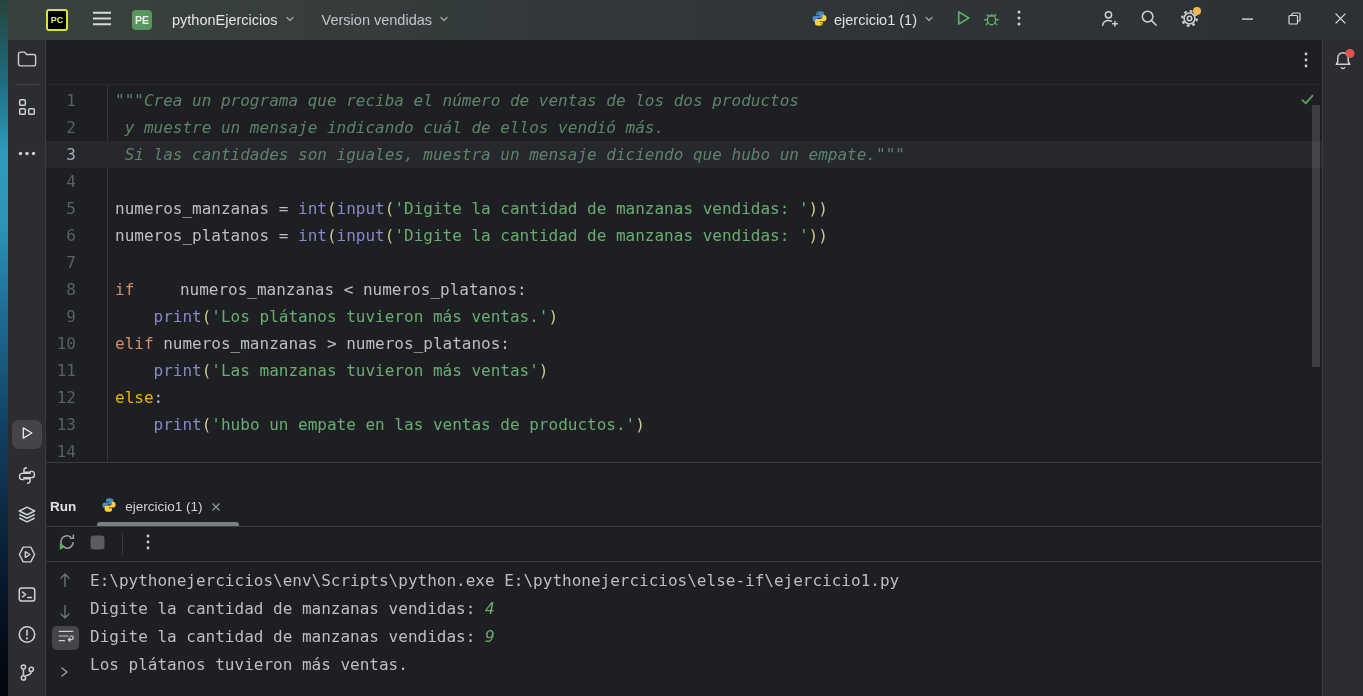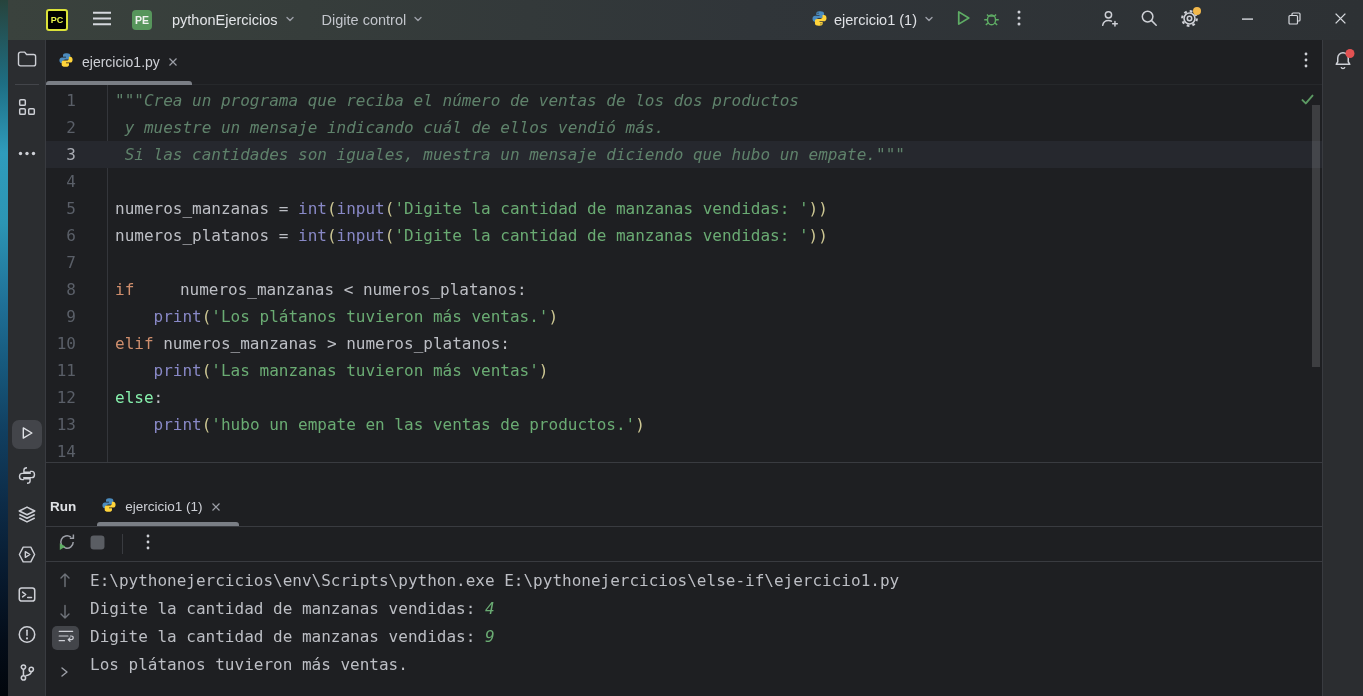--- a/index.html
+++ b/index.html
@@ -123,21 +123,21 @@
     <div class="tb-item proj-name">
       <span>pythonEjercicios</span>
       <span>
         <svg width="12" height="12" viewBox="0 0 12 12">
             <path d="M3 4.5l3 3 3-3" fill="none" stroke="#9DA0A8" stroke-width="1.4" stroke-linecap="round" stroke-linejoin="round"></path>
           </svg>
       </span>
     </div>
 
     <div class="tb-item vcs">
-      <span>Digite control</span>
+      <span>Version vendidas</span>
       <span>
         <svg width="12" height="12" viewBox="0 0 12 12">
             <path d="M3 4.5l3 3 3-3" fill="none" stroke="#9DA0A8" stroke-width="1.4" stroke-linecap="round" stroke-linejoin="round"></path>
           </svg>
       </span>
     </div>
 
     <div class="tb-spacer"></div>
 
     <div class="tb-item">
@@ -333,35 +333,20 @@
             <path d="M8.2 16.3a1.9 1.9 0 0 0 3.6 0"></path>
           </svg>
         <span class="bell-dot"></span>
       </span>
     </div>
   </div>
 
   <div class="main">
 
     <div class="tabbar">
-      <div class="editor-tab">
-        <span>
-          <svg width="16" height="16" viewBox="0 0 16 16">
-              <path fill="#4B8BBE" d="M7.9 1.2c-1.8 0-2.9.8-2.9 2.1v1.5h3v.6H3.9c-1.4 0-2.5 1-2.5 2.9 0 1.8 1 2.9 2.4 2.9h1.3V9.6c0-1.2 1-2.1 2.3-2.1h3c1.1 0 1.9-.8 1.9-1.9V3.3c0-1.3-1.5-2.1-3.4-2.1z"></path>
-              <path fill="#FFD43B" d="M8.1 14.8c1.8 0 2.9-.8 2.9-2.1v-1.5H8v-.6h4.1c1.4 0 2.5-1 2.5-2.9 0-1.8-1-2.9-2.4-2.9h-1.3v1.6c0 1.2-1 2.1-2.3 2.1h-3c-1.1 0-1.9.8-1.9 1.9v2.3c0 1.3 1.5 2.1 3.4 2.1z"></path>
-            </svg>
-        </span>
-        <span class="tab-label">ejercicio1.py</span>
-        <span>
-          <svg width="10" height="10" viewBox="0 0 10 10" stroke="#9DA0A8" stroke-width="1.2">
-              <path d="M1.5 1.5l7 7M8.5 1.5l-7 7"></path>
-            </svg>
-        </span>
-        <span class="tab-underline"></span>
-      </div>
       <div class="tabbar-kebab">
         <svg width="4" height="16" viewBox="0 0 4 16" fill="#CED0D6">
             <circle cx="2" cy="2" r="1.4"></circle>
             <circle cx="2" cy="8" r="1.4"></circle>
             <circle cx="2" cy="14" r="1.4"></circle>
           </svg>
       </div>
     </div>
 
     <div class="editor">
@@ -371,21 +356,21 @@
           <div class="code-row"><span class="ln">2</span><span class="code"><span class="tok-docstring" style="color: rgb(95, 130, 107);"> y muestre un mensaje indicando cuál de ellos vendió más.</span></span></div>
           <div class="code-row current"><span class="ln">3</span><span class="code"><span class="tok-docstring" style="color: rgb(95, 130, 107);"> Si las cantidades son iguales, muestra un mensaje diciendo que hubo un empate."""</span></span></div>
           <div class="code-row"><span class="ln">4</span><span class="code"></span></div>
           <div class="code-row"><span class="ln">5</span><span class="code"><span class="tok-text" style="color: rgb(188, 190, 196);">numeros_manzanas = </span><span class="tok-builtin" style="color: rgb(136, 136, 198);">int</span><span class="tok-paren" style="color: rgb(204, 198, 147);">(</span><span class="tok-builtin" style="color: rgb(136, 136, 198);">input</span><span class="tok-paren" style="color: rgb(204, 198, 147);">(</span><span class="tok-string" style="color: rgb(106, 171, 115);">'Digite la cantidad de manzanas vendidas: '</span><span class="tok-paren" style="color: rgb(204, 198, 147);">))</span></span></div>
           <div class="code-row"><span class="ln">6</span><span class="code"><span class="tok-text" style="color: rgb(188, 190, 196);">numeros_platanos = </span><span class="tok-builtin" style="color: rgb(136, 136, 198);">int</span><span class="tok-paren" style="color: rgb(204, 198, 147);">(</span><span class="tok-builtin" style="color: rgb(136, 136, 198);">input</span><span class="tok-paren" style="color: rgb(204, 198, 147);">(</span><span class="tok-string" style="color: rgb(106, 171, 115);">'Digite la cantidad de manzanas vendidas: '</span><span class="tok-paren" style="color: rgb(204, 198, 147);">))</span></span></div>
           <div class="code-row"><span class="ln">7</span><span class="code"></span></div>
           <div class="code-row"><span class="ln">8</span><span class="code"><span class="tok-keyword" style="color: rgb(207, 142, 109);">if </span><span class="tok-text" style="color: rgb(188, 190, 196); margin-left: 36px;">numeros_manzanas &lt; numeros_platanos:</span></span></div>
           <div class="code-row"><span class="ln">9</span><span class="code"><span class="tok-text" style="color: rgb(188, 190, 196);">    </span><span class="tok-builtin" style="color: rgb(136, 136, 198);">print</span><span class="tok-paren" style="color: rgb(204, 198, 147);">(</span><span class="tok-string" style="color: rgb(106, 171, 115);">'Los plátanos tuvieron más ventas.'</span><span class="tok-paren" style="color: rgb(204, 198, 147);">)</span></span></div>
           <div class="code-row"><span class="ln">10</span><span class="code"><span class="tok-keyword" style="color: rgb(207, 142, 109);">elif </span><span class="tok-text" style="color: rgb(188, 190, 196);">numeros_manzanas &gt; numeros_platanos:</span></span></div>
           <div class="code-row"><span class="ln">11</span><span class="code"><span class="tok-text" style="color: rgb(188, 190, 196);">    </span><span class="tok-builtin" style="color: rgb(136, 136, 198);">print</span><span class="tok-paren" style="color: rgb(204, 198, 147);">(</span><span class="tok-string" style="color: rgb(106, 171, 115);">'Las manzanas tuvieron más ventas'</span><span class="tok-paren" style="color: rgb(204, 198, 147);">)</span></span></div>
-          <div class="code-row"><span class="ln">12</span><span class="code"><span class="tok-keyword" style="color: #86efac;">else</span><span class="tok-text" style="color: rgb(188, 190, 196);">:</span></span></div>
+          <div class="code-row"><span class="ln">12</span><span class="code"><span class="tok-keyword" style="color: #eab308;">else</span><span class="tok-text" style="color: rgb(188, 190, 196);">:</span></span></div>
           <div class="code-row"><span class="ln">13</span><span class="code"><span class="tok-text" style="color: rgb(188, 190, 196);">    </span><span class="tok-builtin" style="color: rgb(136, 136, 198);">print</span><span class="tok-paren" style="color: rgb(204, 198, 147);">(</span><span class="tok-string" style="color: rgb(106, 171, 115);">'hubo un empate en las ventas de productos.'</span><span class="tok-paren" style="color: rgb(204, 198, 147);">)</span></span></div>
           <div class="code-row"><span class="ln">14</span><span class="code"></span></div>
         </div>
       <span class="editor-check">
         <svg width="15" height="15" viewBox="0 0 14 14" fill="none" stroke="#5C9A63" stroke-width="1.8" stroke-linecap="round" stroke-linejoin="round">
             <path d="M2.3 7.6l3.1 3 6.3-7.2"></path>
           </svg>
       </span>
       <div class="scroll-thumb"></div>
     </div>

